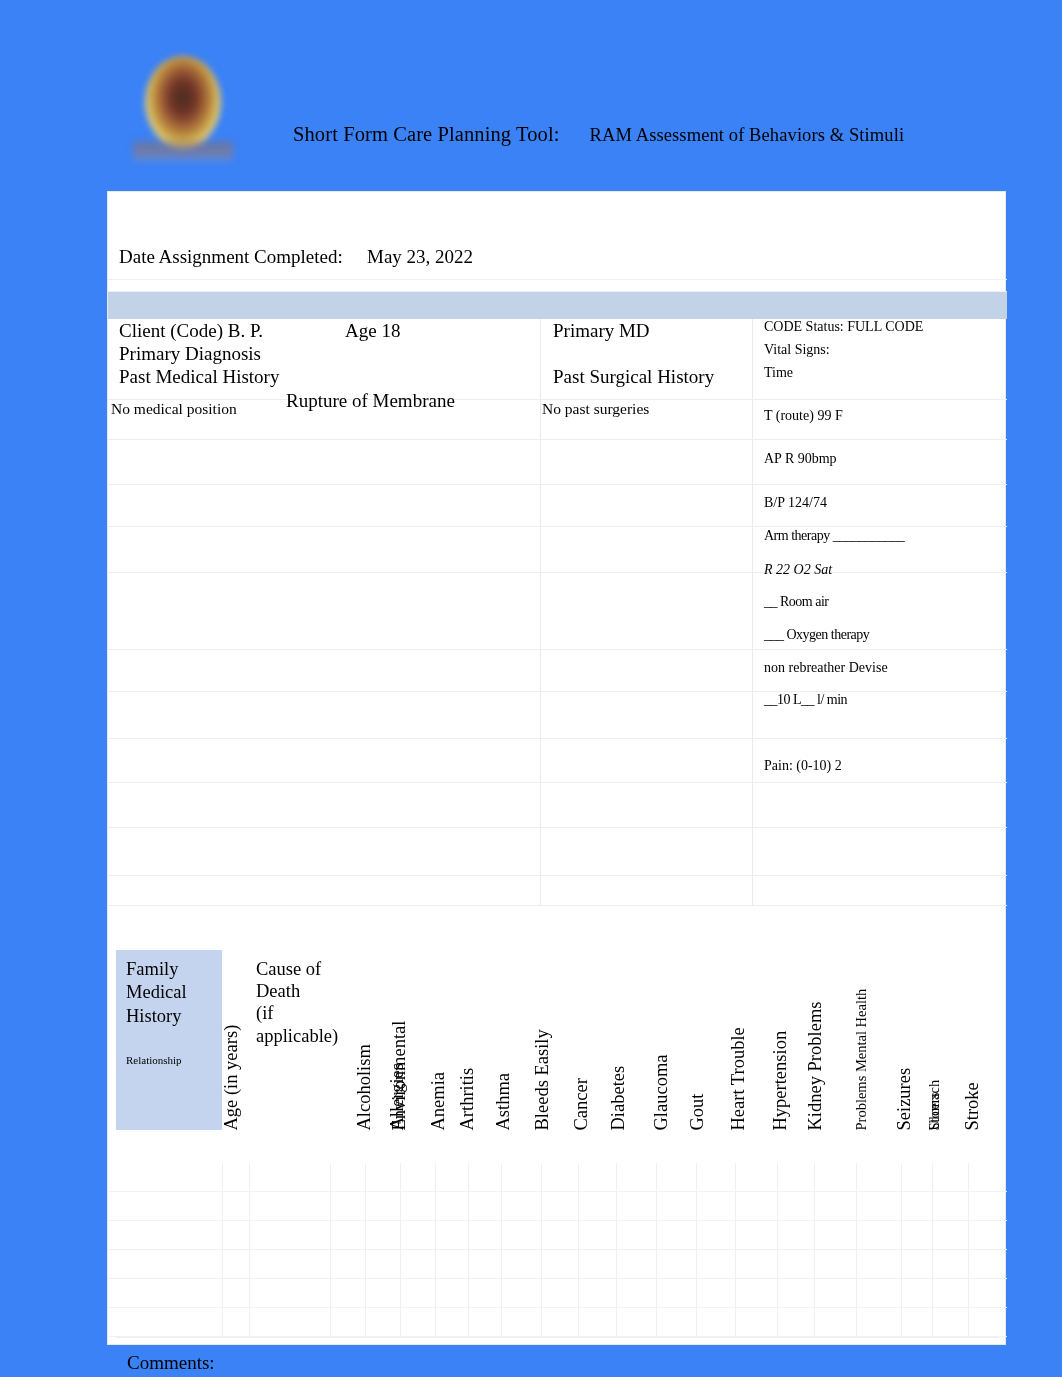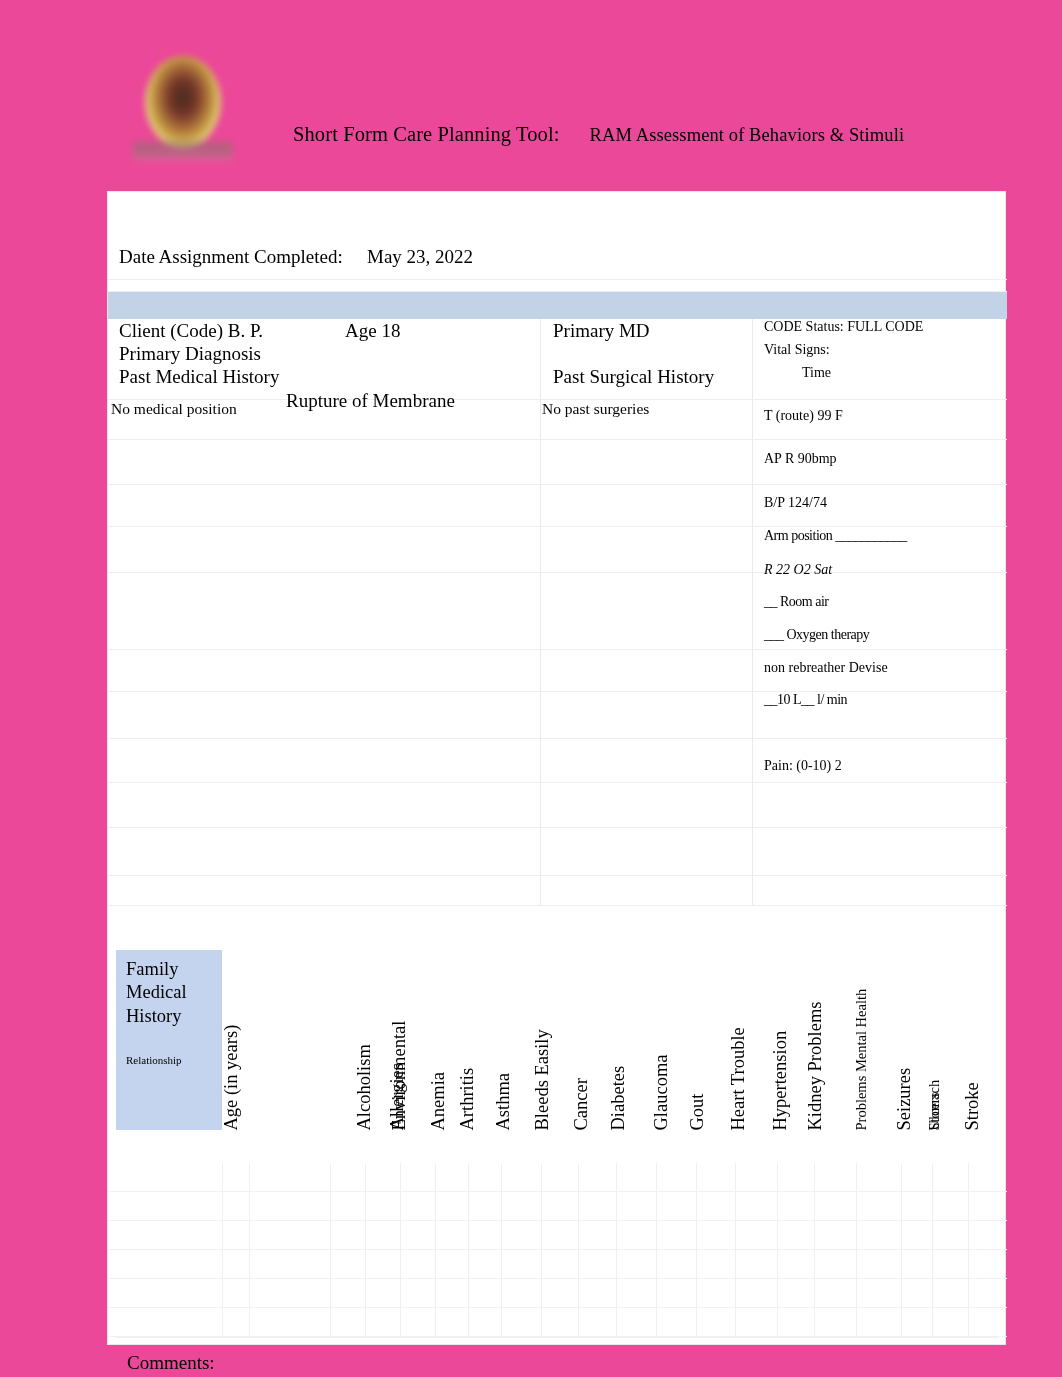--- a/index.html
+++ b/index.html
@@ -9,21 +9,21 @@
     background: #ffffff;
   }
   body {
     font-family: "Liberation Serif", "DejaVu Serif", serif;
     color: #000000;
   }
   #page {
     position: relative;
     width: 1062px;
     height: 1377px;
-    background: #ec4899;
+    background: #3b82f6;
     overflow: hidden;
   }
 
   
   .header-area {
     position: absolute;
     left: 0; top: 0;
     width: 1062px; height: 185px;
   }
   .logo {
@@ -253,43 +253,44 @@
       <span class="ci-text" style="left:178px; top:23px;margin-top:47px;">Rupture of Membrane</span>
       <span class="ci-text" style="left:11px; top:46px;">Past Medical History</span>
       <span class="ci-small" style="left:3px; top:81px;">No medical position</span>
 
       <span class="ci-text" style="left:445px; top:0px;">Primary MD</span>
       <span class="ci-text" style="left:445px; top:46px;">Past Surgical History</span>
       <span class="ci-small" style="left:434px; top:81px;">No past surgeries</span>
 
       <span class="vital" style="left:656px; top:0px;">CODE Status: FULL CODE</span>
       <span class="vital" style="left:656px; top:23px;">Vital Signs:</span>
-      <span class="vital" style="left:656px; top:46px;margin-left:38px;">Time</span>
+      <span class="vital" style="left:656px; top:46px;">Time</span>
 
       <span class="vital" style="left:656px; top:89px;">T (route) 99 F</span>
       <span class="vital" style="left:656px; top:132px;">AP      R 90bmp</span>
       <span class="vital" style="left:656px; top:176px;">B/P 124/74</span>
-      <span class="vital underscore" style="left:656px; top:209px;">Arm position ___________</span>
+      <span class="vital underscore" style="left:656px; top:209px;">Arm therapy ___________</span>
       <span class="vital" style="left:656px; top:243px;font-style:italic;">R 22         O2 Sat</span>
       <span class="vital underscore" style="left:656px; top:275px;">__ Room air</span>
       <span class="vital underscore" style="left:656px; top:308px;">___ Oxygen therapy</span>
       <span class="vital" style="left:656px; top:341px;">  non rebreather        Devise</span>
       <span class="vital underscore" style="left:656px; top:373px;">__10 L__ l/ min</span>
       <span class="vital" style="left:656px; top:439px;">Pain:  (0-10)   2</span>
     </div>
 
     <div class="fmh">
 
       <div class="fmh-head">
         <div class="fmh-blue"></div>
         <div class="fmh-title">Family Medical History</div>
         <div class="fmh-rel">Relationship</div>
 
         <div class="rot" style="left:132px; bottom:33px;">Age (in years)</div>
 
+        <div class="cod">Cause of Death (if applicable)</div>
 
         <div class="rot" style="left:265px; bottom:33px;">Alcoholism</div>
         <div class="rot" style="left:298px; bottom:33px;">Allergies</div>
         <div class="rot" style="left:300px; bottom:33px;">Environmental</div>
         <div class="rot" style="left:339px; bottom:33px;">Anemia</div>
         <div class="rot" style="left:368px; bottom:33px;">Arthritis</div>
         <div class="rot" style="left:404px; bottom:33px;">Asthma</div>
         <div class="rot" style="left:443px; bottom:33px;">Bleeds Easily</div>
         <div class="rot" style="left:482px; bottom:33px;">Cancer</div>
         <div class="rot" style="left:519px; bottom:33px;">Diabetes</div>

